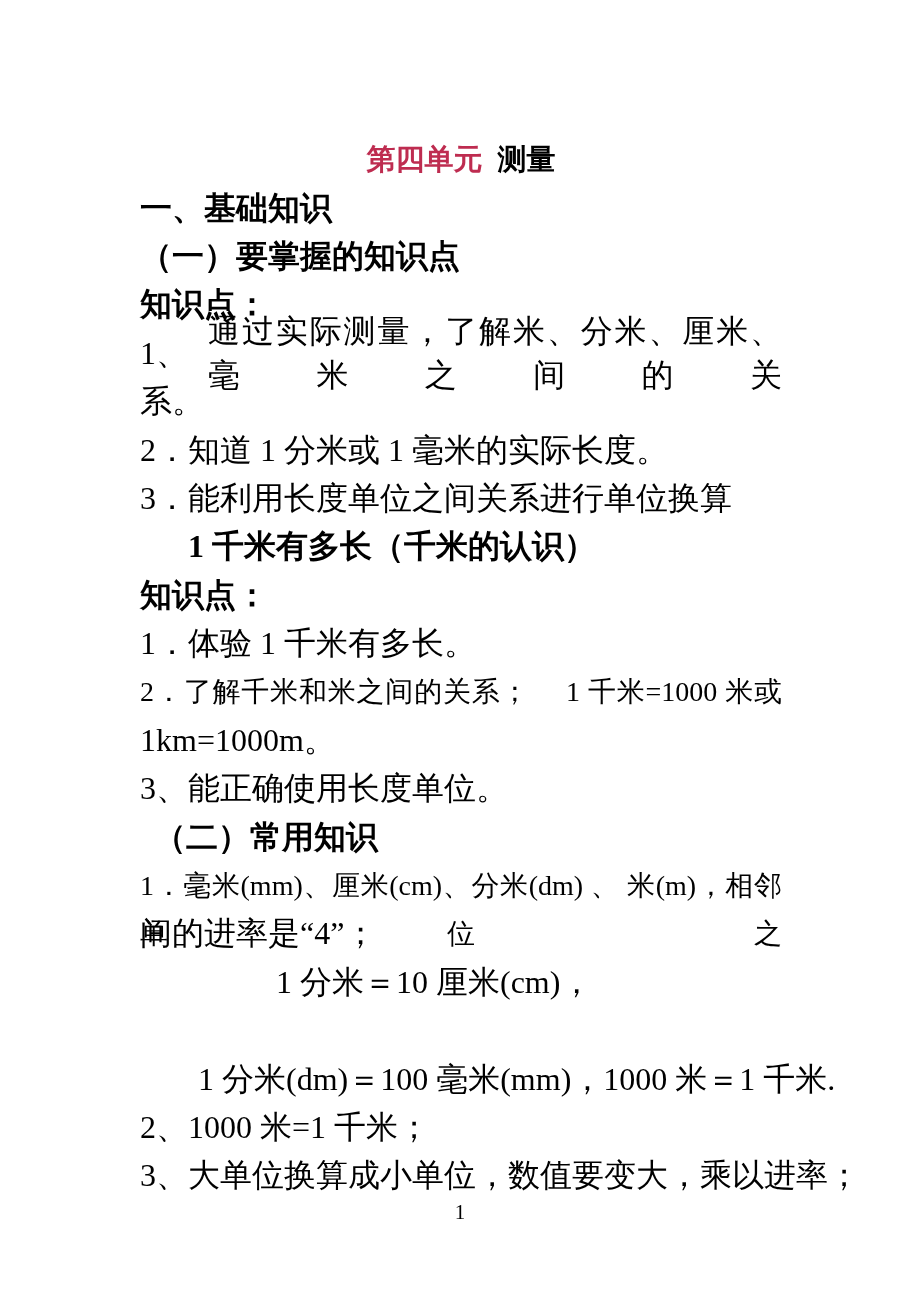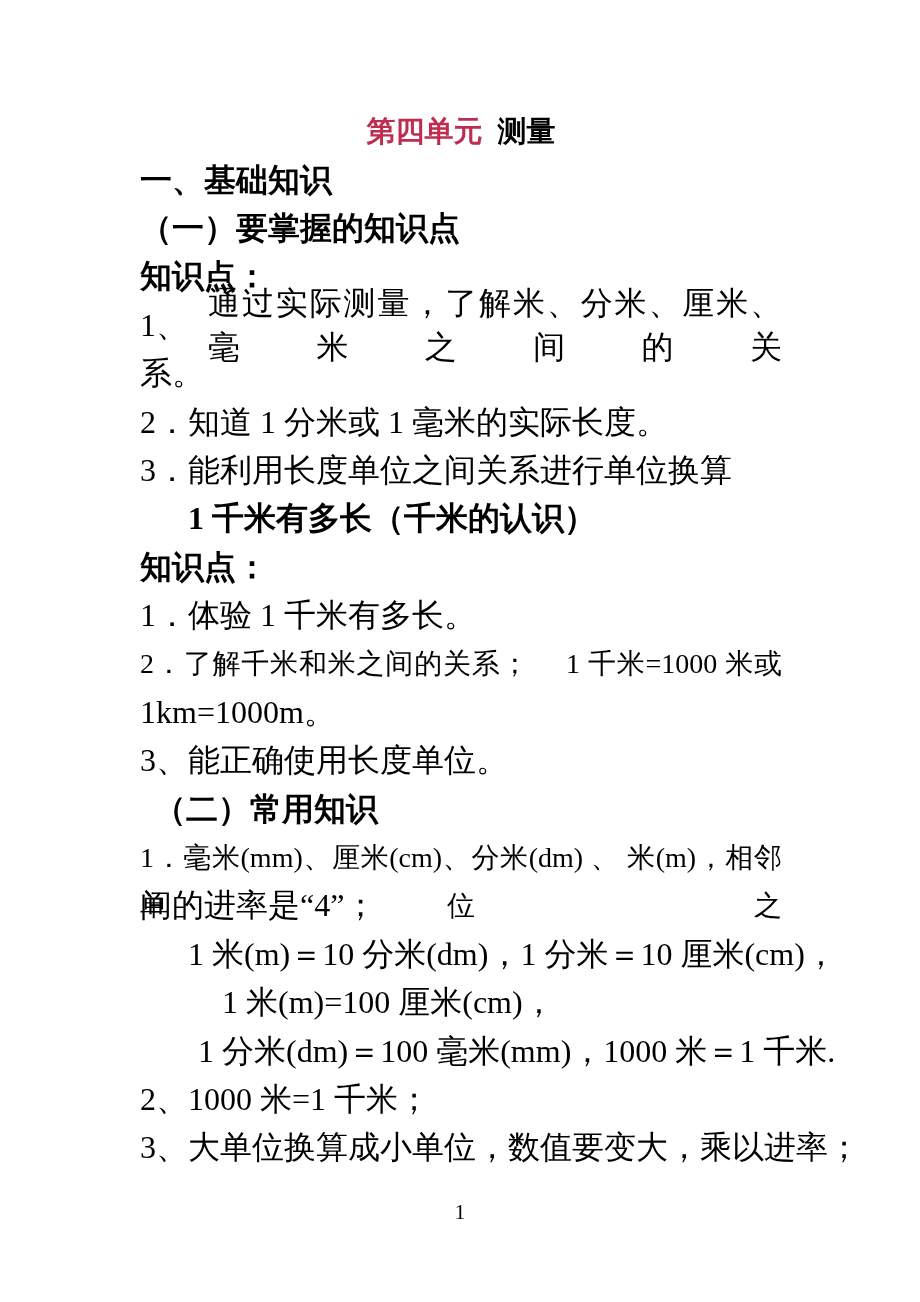--- a/index.html
+++ b/index.html
@@ -36,20 +36,21 @@
     display: block;
     text-align: justify;
     text-align-last: justify;
     white-space: normal;
   }
   .bold { font-weight: bold; }
   .title-row {
     justify-content: center;
     font-size: 29px;
     font-weight: bold;
+    margin-top: 28px;
   }
   .title-unit { color: var(--accent); }
   .title-topic { margin-left: 15px; text-align: right; }
   .indent-sub { padding-left: 48px; }   
   .indent-sub2 { padding-left: 58px; }  
   .indent-half { padding-left: 14px; }  
   .stretch {
     flex: 1;
     text-align: justify;
     text-align-last: justify;
@@ -108,28 +109,26 @@
 
   <div class="row">3、能正确使用长度单位。</div>
 
   <div class="row bold indent-half">（二）常用知识</div>
 
   <div class="jrow">1．毫米(mm)、厘米(cm)、分米(dm) 、 米(m)，相邻单位之</div>
 
   <div class="row">间的进率是“4”；</div>
 
   <div class="row indent-sub">
-    <span>1 米(m)＝10 分米(dm)，</span>
     <span class="spacer sp-88"></span>
     <span>1 分米＝10 厘米(cm)，</span>
   </div>
 
   <div class="row indent-sub">
     <span class="spacer sp-34"></span>
-    <span>1 米(m)=100 厘米(cm)，</span>
   </div>
 
   <div class="row indent-sub2">1 分米(dm)＝100 毫米(mm)，1000 米＝1 千米.</div>
 
   <div class="row">2、1000 米=1 千米；</div>
 
   <div class="row">3、大单位换算成小单位，数值要变大，乘以进率；</div>
 
 </div>
 

